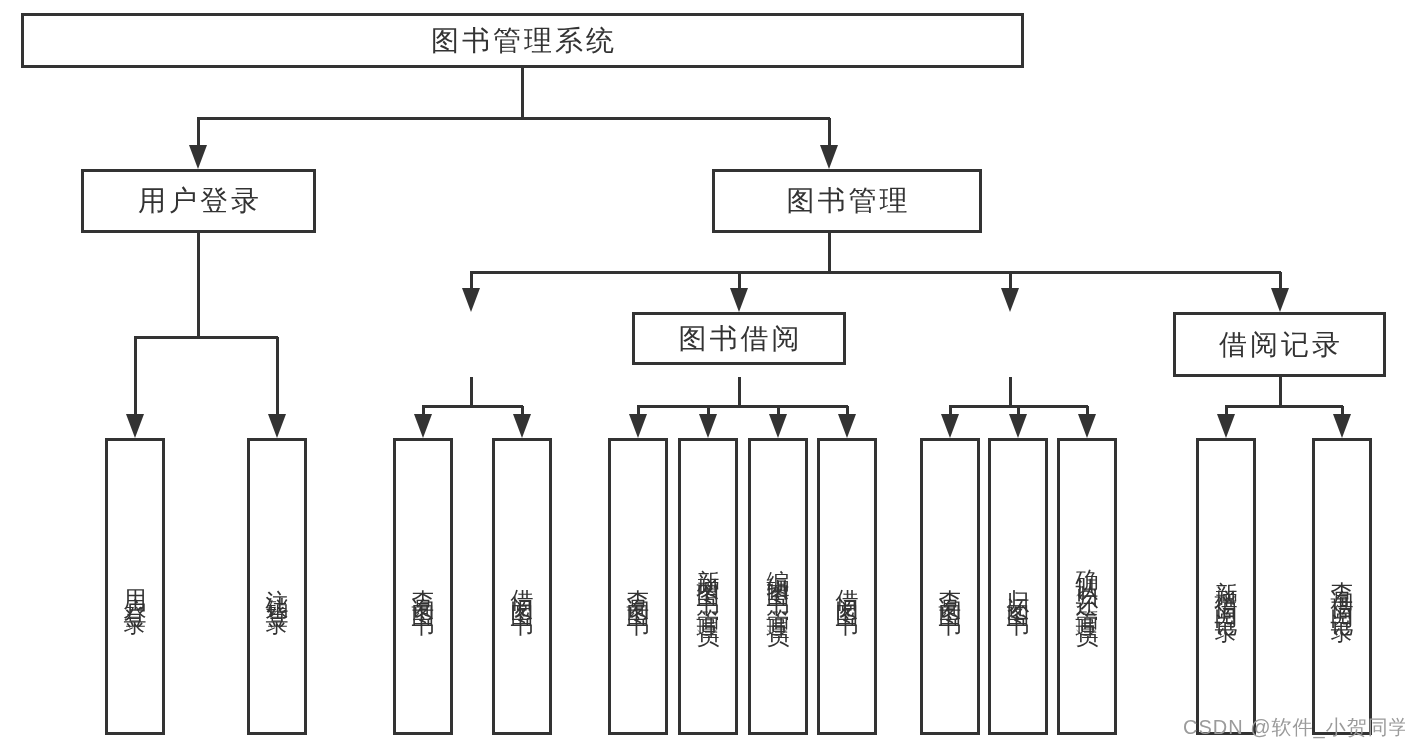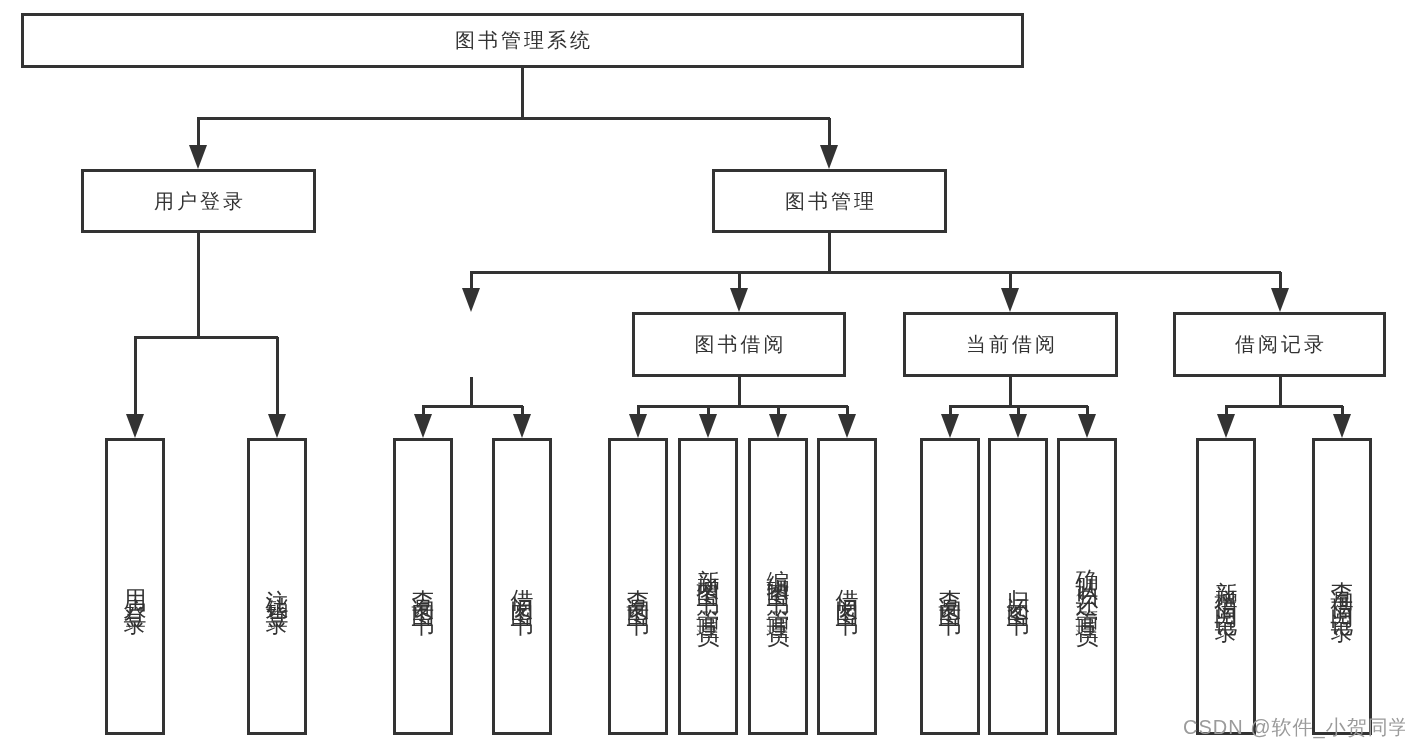--- a/index.html
+++ b/index.html
@@ -13,21 +13,21 @@
     color: #333333;
   }
   .hbox {
     position: absolute;
     box-sizing: border-box;
     border: 3px solid #333333;
     background: #ffffff;
     display: flex;
     align-items: center;
     justify-content: center;
-    font-size: 20px;
+    font-size: 28px;
     letter-spacing: 3px;
     text-indent: 3px;
     color: #333333;
     z-index: 2;
   }
   .vbox {
     position: absolute;
     box-sizing: border-box;
     border: 3px solid #333333;
     background: #ffffff;
@@ -74,29 +74,26 @@
 
 <div class="canvas">
 
   <div class="hbox" style="left:21px; top:13px; width:1003px; height:55px;">
     <span>图书管理系统</span>
   </div>
 
   <div class="hbox" style="left:81px; top:169px; width:235px; height:64px;">
     <span>用户登录</span>
   </div>
-  <div class="hbox" style="left:712px; top:169px; width:235px; height:64px;align-items:center;">
+  <div class="hbox" style="left:712px; top:169px; width:270px; height:64px;align-items:center;">
     <span>图书管理</span>
   </div>
 
-  <div class="hbox" style="left:632px; top:312px; width:214px; height:65px;">
+  <div class="hbox" style="left:632px; top:312px; width:214px; height:53px;">
     <span>图书借阅</span>
-  </div>
-  <div class="hbox" style="left:903px; top:312px; width:215px; height:65px;">
-    <span>当前借阅</span>
   </div>
   <div class="hbox" style="left:1173px; top:312px; width:213px; height:65px;">
     <span>借阅记录</span>
   </div>
 
   <div class="vbox" style="left:105px; top:438px; width:60px; height:297px;">
     <span class="vtext">用户登录</span>
   </div>
   <div class="vbox" style="left:247px; top:438px; width:60px; height:297px;">
     <span class="vtext">注销登录</span>

